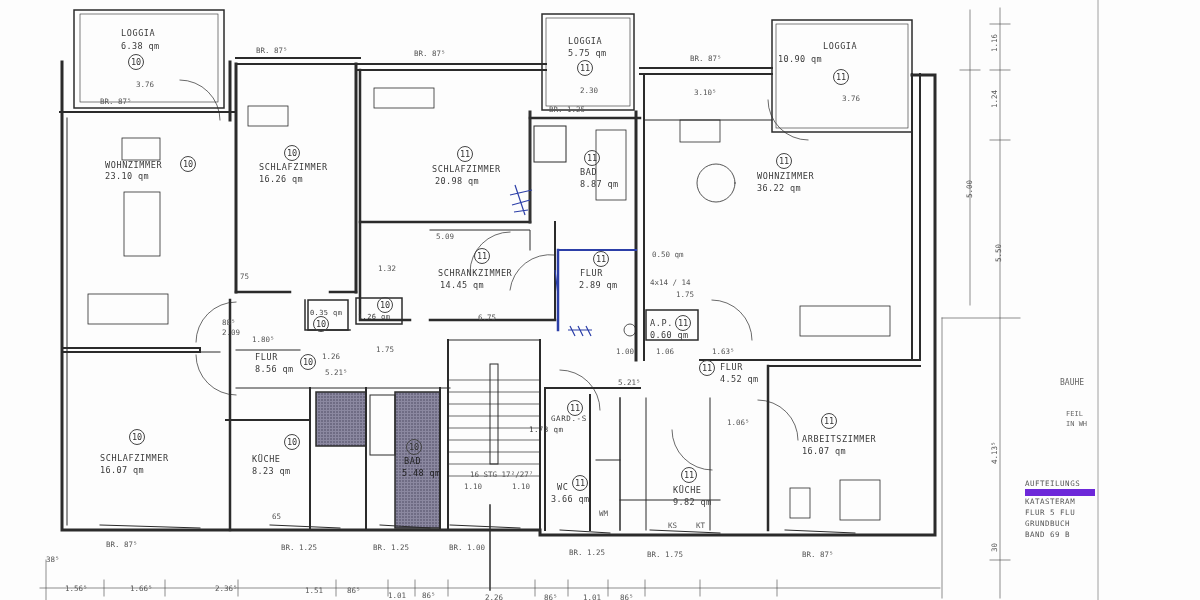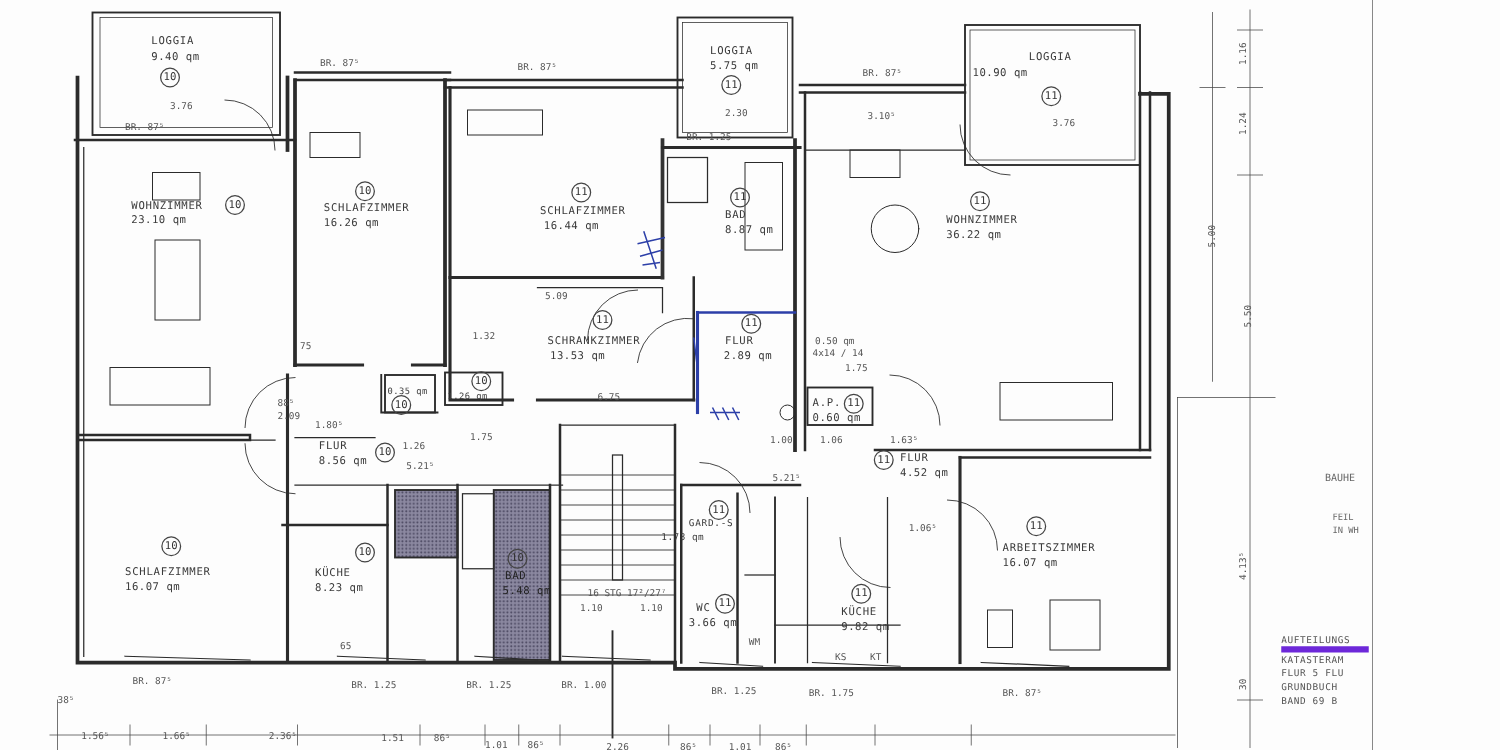--- a/index.html
+++ b/index.html
@@ -5,21 +5,21 @@
   html,body{margin:0;padding:0;background:#fdfdfd;}
   body{width:1200px;height:600px;overflow:hidden;position:relative;font-family:"DejaVu Sans Mono","Liberation Mono",monospace;color:#333;}
   #plan{position:absolute;left:0;top:0;width:1200px;height:600px;}
   .lbl{position:absolute;font-size:8.5px;letter-spacing:0.6px;line-height:10px;white-space:nowrap;color:#3a3a3a;}
   .area{position:absolute;font-size:8.5px;letter-spacing:0.4px;line-height:10px;white-space:nowrap;color:#3a3a3a;}
   .unit{position:absolute;width:14px;height:14px;border:1px solid #444;border-radius:50%;font-size:8.5px;line-height:14px;text-align:center;color:#333;background:transparent;}
   .dim{position:absolute;font-size:7.5px;line-height:9px;white-space:nowrap;color:#555;}
   .dimv{position:absolute;font-size:7.5px;line-height:9px;white-space:nowrap;color:#555;transform:rotate(-90deg);transform-origin:left top;}
   .tb{position:absolute;left:1025px;top:478px;width:70px;font-size:7.5px;line-height:11px;letter-spacing:0.5px;color:#555;}
   .tb div{white-space:nowrap;overflow:hidden;}
-  .tb .u{border-bottom:5px solid #6d28d9;margin-top:28px;}
+  .tb .u{border-bottom:7px solid #6d28d9;}
   .note{position:absolute;font-size:7px;color:#666;white-space:nowrap;overflow:hidden;}
 </style>
 </head>
 <body>
 
 <svg id="plan" viewBox="0 0 1200 600" xmlns="http://www.w3.org/2000/svg">
   <defs>
     <pattern id="hatch" width="3" height="3" patternUnits="userSpaceOnUse">
       <rect width="3" height="3" fill="#8b88a0"></rect>
       <circle cx="1" cy="1" r="0.8" fill="#4a4760"></circle>
@@ -149,53 +149,53 @@
   </g>
 
   <g stroke="#2c3fa8" stroke-width="1.2" fill="none">
     <path d="M515 185 L525 215 M510 195 L532 190 M512 205 L530 200 M514 212 L528 210"></path>
     <path d="M568 330 L592 330 M570 326 L575 336 M578 326 L583 336 M586 326 L591 336"></path>
     <path d="M555 270 L558 295"></path>
   </g>
 </svg>
 
 <div class="lbl" style="left:121px;top:28px">LOGGIA</div>
-<div class="area" style="left:121px;top:41px">9.40 qm</div>
+<div class="area" style="left:121px;top:41px">6.38 qm</div>
 <div class="unit" style="left:128px;top:54px">10</div>
 
 <div class="lbl" style="left:568px;top:36px">LOGGIA</div>
 <div class="area" style="left:568px;top:48px">5.75 qm</div>
 <div class="unit" style="left:577px;top:60px">11</div>
 
 <div class="lbl" style="left:823px;top:41px">LOGGIA</div>
 <div class="area" style="left:778px;top:54px">10.90 qm</div>
 <div class="unit" style="left:833px;top:69px">11</div>
 
 <div class="lbl" style="left:105px;top:160px">WOHNZIMMER</div>
 <div class="area" style="left:105px;top:171px">23.10 qm</div>
 <div class="unit" style="left:180px;top:156px">10</div>
 
 <div class="lbl" style="left:259px;top:162px">SCHLAFZIMMER</div>
 <div class="area" style="left:259px;top:174px">16.26 qm</div>
 <div class="unit" style="left:284px;top:145px">10</div>
 
 <div class="lbl" style="left:432px;top:164px">SCHLAFZIMMER</div>
-<div class="area" style="left:435px;top:176px">16.44 qm</div>
+<div class="area" style="left:435px;top:176px">20.98 qm</div>
 <div class="unit" style="left:457px;top:146px">11</div>
 
 <div class="lbl" style="left:580px;top:167px">BAD</div>
 <div class="area" style="left:580px;top:179px">8.87 qm</div>
 <div class="unit" style="left:584px;top:150px">11</div>
 
 <div class="lbl" style="left:757px;top:171px">WOHNZIMMER</div>
 <div class="area" style="left:757px;top:183px">36.22 qm</div>
 <div class="unit" style="left:776px;top:153px">11</div>
 
 <div class="lbl" style="left:438px;top:268px">SCHRANKZIMMER</div>
-<div class="area" style="left:440px;top:280px">13.53 qm</div>
+<div class="area" style="left:440px;top:280px">14.45 qm</div>
 <div class="unit" style="left:474px;top:248px">11</div>
 
 <div class="lbl" style="left:580px;top:268px">FLUR</div>
 <div class="area" style="left:579px;top:280px">2.89 qm</div>
 <div class="unit" style="left:593px;top:251px">11</div>
 
 <div class="lbl" style="left:650px;top:318px">A.P.</div>
 <div class="area" style="left:650px;top:330px">0.60 qm</div>
 <div class="unit" style="left:675px;top:315px">11</div>
 
@@ -259,21 +259,21 @@
 <div class="dim" style="left:252px;top:335px">1.80⁵</div>
 <div class="dim" style="left:322px;top:352px">1.26</div>
 <div class="dim" style="left:376px;top:345px">1.75</div>
 <div class="dim" style="left:616px;top:347px">1.00</div>
 <div class="dim" style="left:656px;top:347px">1.06</div>
 <div class="dim" style="left:712px;top:347px">1.63⁵</div>
 <div class="dim" style="left:727px;top:418px">1.06⁵</div>
 <div class="dim" style="left:222px;top:318px">88⁵</div>
 <div class="dim" style="left:222px;top:328px">2.09</div>
 <div class="dim" style="left:240px;top:272px">75</div>
-<div class="dim" style="left:652px;top:268px">0.50 qm</div>
+<div class="dim" style="left:652px;top:250px">0.50 qm</div>
 <div class="dim" style="left:650px;top:278px">4x14 / 14</div>
 <div class="dim" style="left:676px;top:290px">1.75</div>
 <div class="dim" style="left:470px;top:470px">16 STG 17²/27⁷</div>
 <div class="dim" style="left:464px;top:482px">1.10</div>
 <div class="dim" style="left:512px;top:482px">1.10</div>
 <div class="dim" style="left:272px;top:512px">65</div>
 <div class="dim" style="left:668px;top:521px">KS</div>
 <div class="dim" style="left:696px;top:521px">KT</div>
 <div class="dim" style="left:599px;top:509px">WM</div>
 

